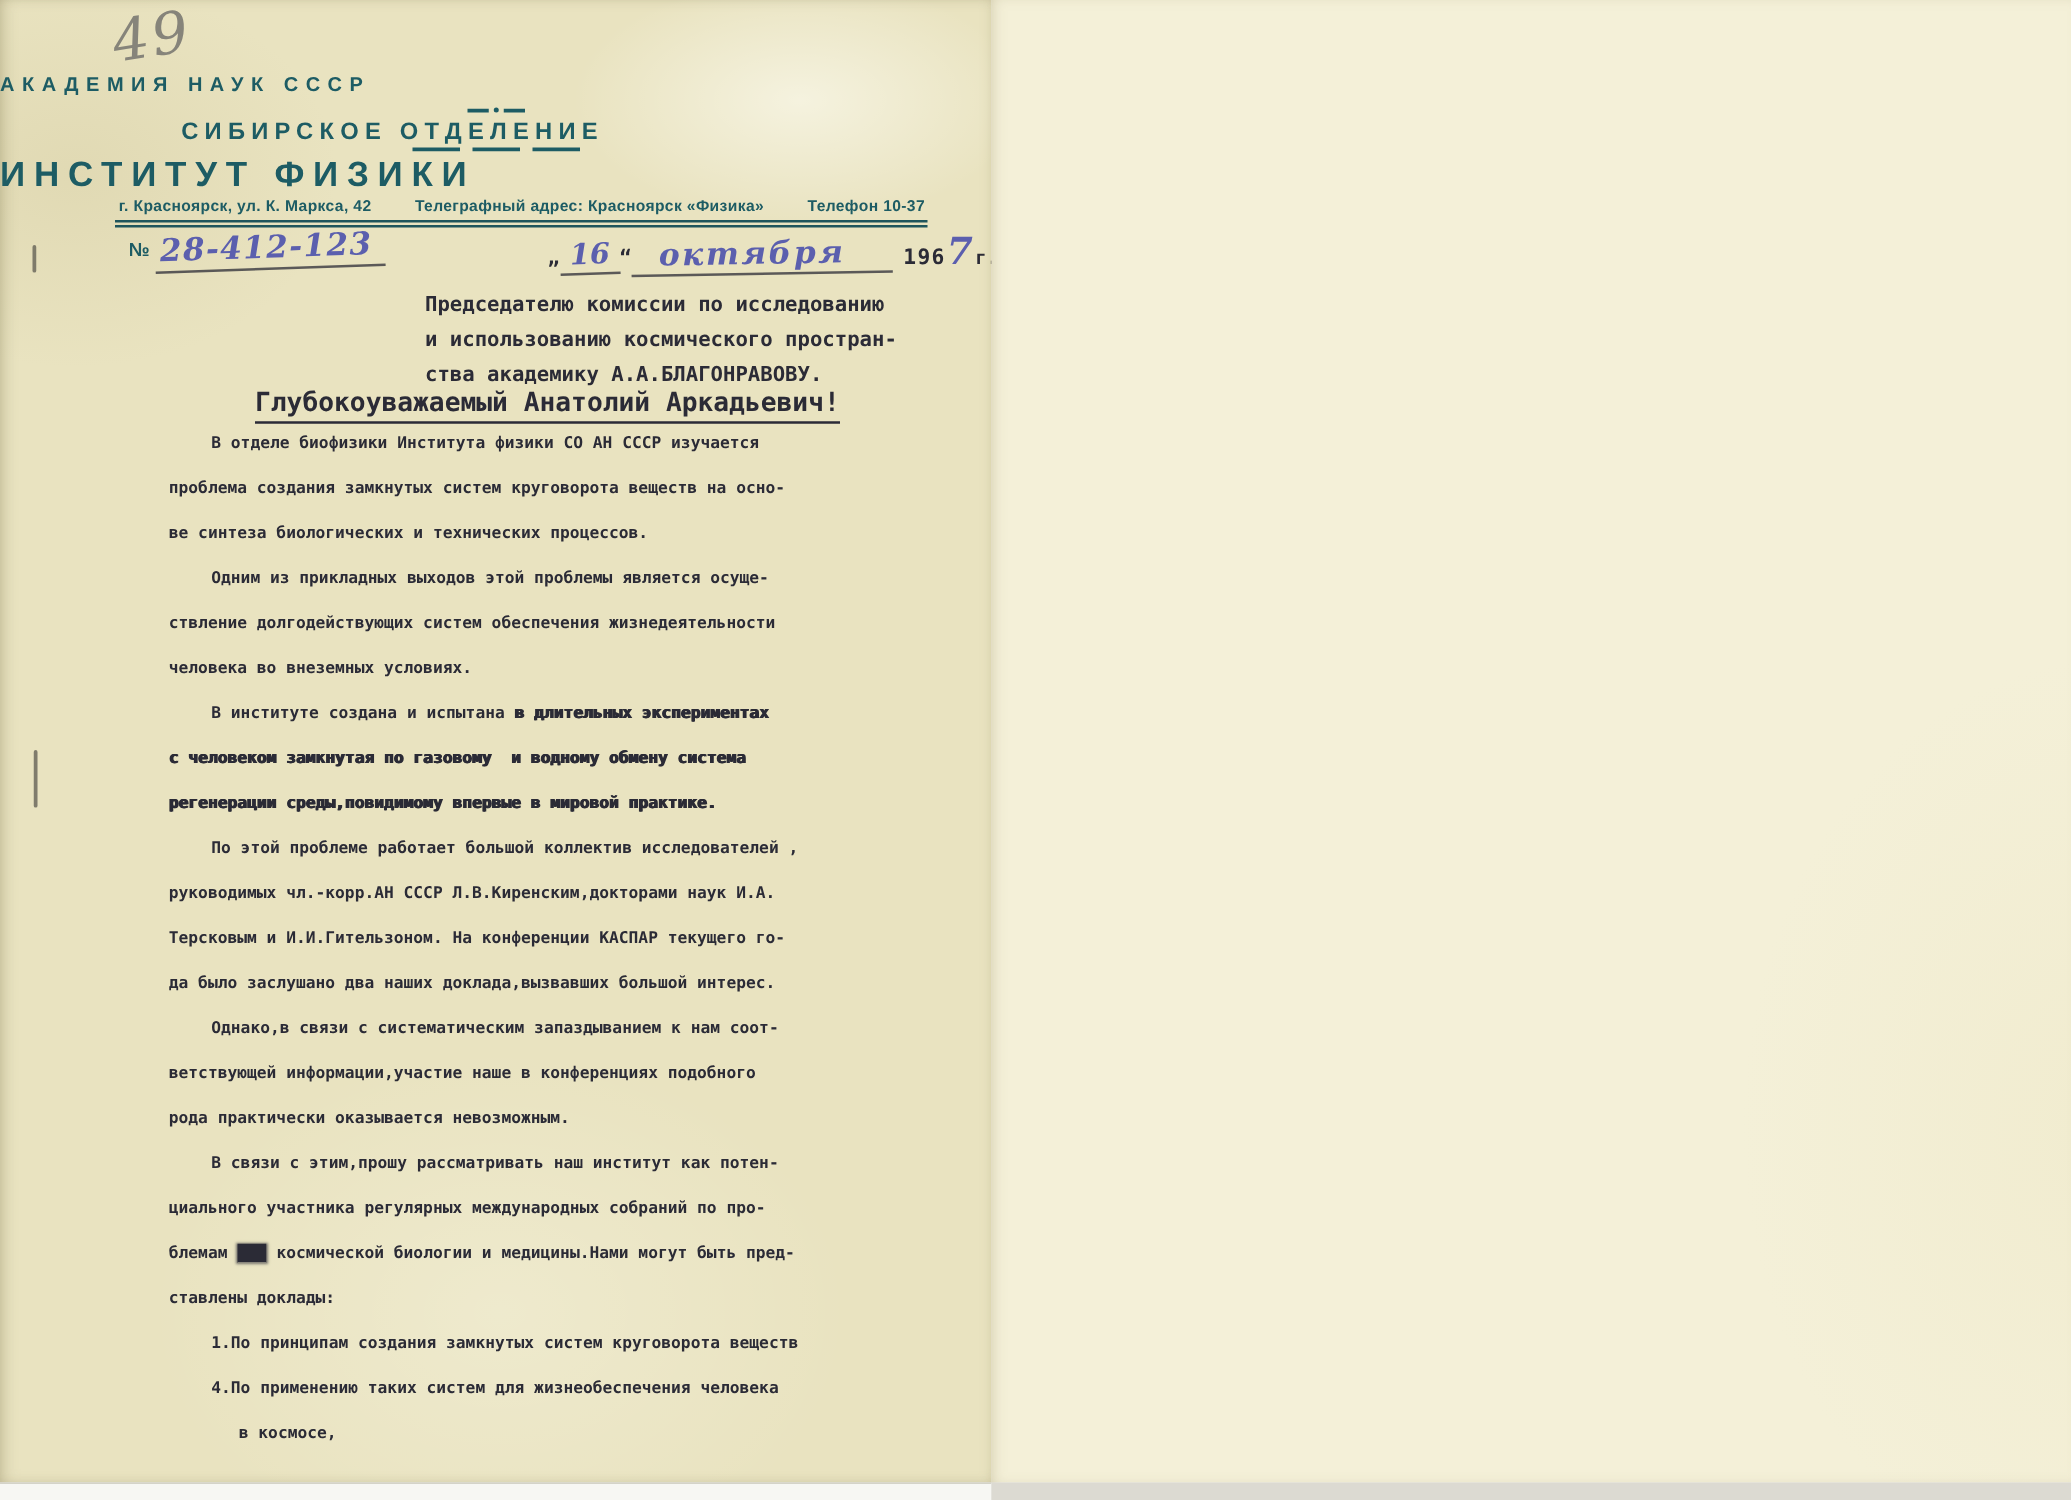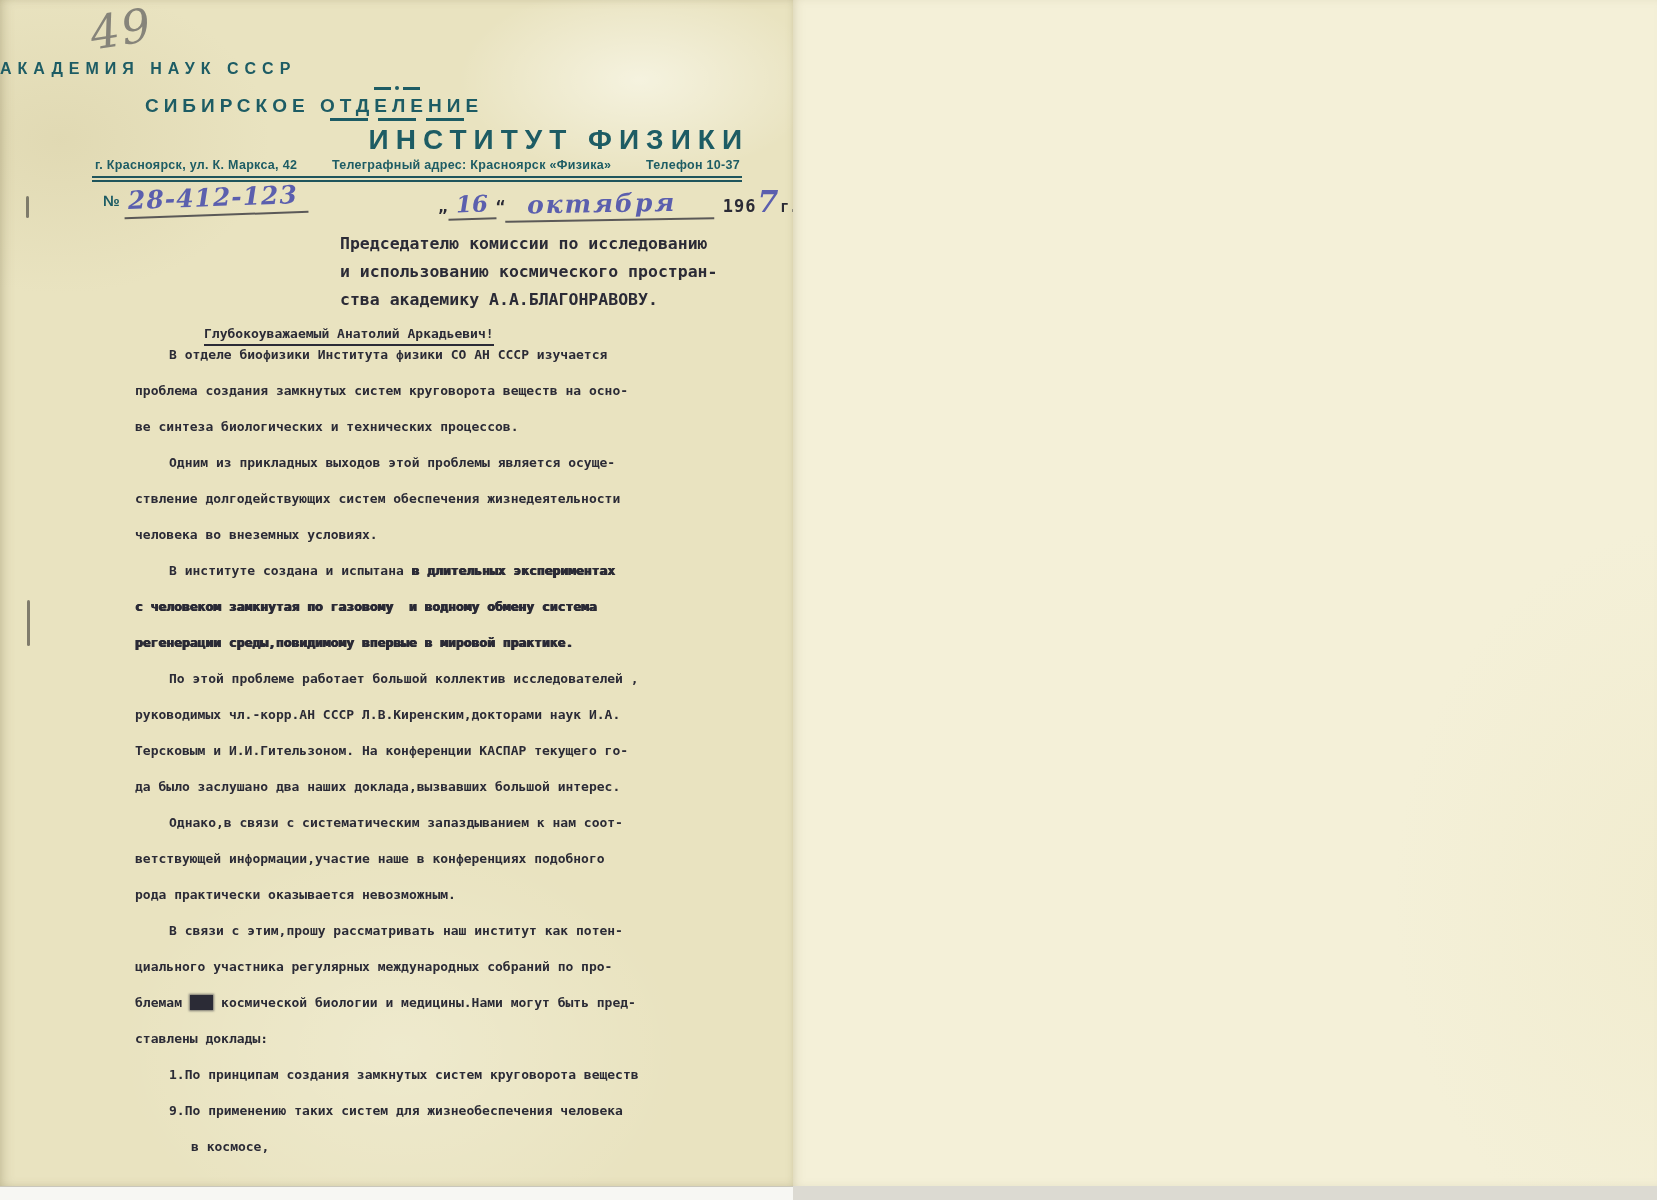--- a/index.html
+++ b/index.html
@@ -35,21 +35,21 @@
 
   
   .tw   { font-family:"DejaVu Sans Mono", monospace; font-weight:bold; color:#2b2b36; }
   .teal { color:#1d5c64; font-family:"Liberation Sans", sans-serif; font-weight:bold; }
   .hand { font-family:"DejaVu Serif", serif; font-style:italic; color:#5b5fae; font-weight:bold; }
   .pencil { font-family:"DejaVu Serif", serif; font-style:italic; color:#86847a; }
 
   
   .lh-org   { position:absolute; left:0; top:60px;  width:793px; text-align:left; font-size:16px; letter-spacing:6px; }
   .lh-branch{ position:absolute; left:0; top:95px;  width:628px; text-align:center; font-size:19px; letter-spacing:5px; }
-  .lh-inst  { position:absolute; left:0; top:124px; width:749px; text-align:right; font-size:28px; letter-spacing:7px; }
+  .lh-inst  { position:absolute; left:0; top:124px; width:749px; text-align:left; font-size:28px; letter-spacing:7px; }
   .div1 { position:absolute; left:0; top:86px; width:793px; display:flex; justify-content:center; align-items:center; gap:4px; }
   .div1 i { display:block; width:17px; height:3px; background:#1d5c64; }
   .div1 b { display:block; width:4px;  height:4px; background:#1d5c64; border-radius:50%; }
   .div2 { position:absolute; left:0; top:118px; width:793px; display:flex; justify-content:center; gap:10px; }
   .div2 i { display:block; width:38px; height:3px; background:#1d5c64; }
   .lh-row { position:absolute; left:95px; top:158px; width:645px; display:flex; justify-content:space-between; font-size:12.5px; letter-spacing:0.3px; }
   .lh-rule { position:absolute; left:92px; top:176px; width:650px; height:6px;
              border-top:2px solid #1f555c; border-bottom:2px solid #1f555c; }
 
   
@@ -60,22 +60,22 @@
   .date-q    { font-size:16px; color:#2b2b36; font-weight:bold; font-family:"DejaVu Sans Mono",monospace; }
   .date-day  { font-size:23px; border-bottom:2px solid rgba(43,43,54,0.75); padding:0 8px 1px 8px; transform:rotate(-2deg); }
   .date-month{ font-size:25px; border-bottom:2px solid rgba(43,43,54,0.75); padding:0 38px 1px 22px; transform:rotate(-1deg); letter-spacing:2px;}
   .date-year { font-size:17px; letter-spacing:1px; margin-left:8px; }
   .date-d7   { font-size:30px; margin-left:1px; }
   .date-g    { font-size:15px; margin-left:2px; }
 
   
   .addressee { position:absolute; left:340px; top:234px; font-size:16.5px; }
   .addressee div { height:28px; white-space:pre; }
-  .salutation{ position:absolute; left:204px; top:310px; font-size:13px;
-               border-bottom:2px solid #2b2b36; padding-bottom:3px; white-space:pre;margin-top:16px; }
+  .salutation{ position:absolute; left:204px; top:310px; font-size:21px;
+               border-bottom:2px solid #2b2b36; padding-bottom:3px; white-space:pre; }
   .body1 { position:absolute; left:135px; top:347px; font-size:13px; }
   .body1 .tline { height:36px; }
   .tline { white-space:pre; }
   .ind1 { padding-left:34px; }
   .ind2 { padding-left:56px; }
   .emph { text-shadow:0.7px 0 currentColor, -0.4px 0 currentColor; }
   .redact { color:transparent; background:#2b2b36; box-shadow:0 0 2px 1px rgba(43,43,54,0.6); }
 
   .archive-num { position:absolute; left:90px; top:2px; font-size:46px; transform:rotate(-9deg); letter-spacing:2px; }
 </style>
@@ -147,21 +147,21 @@
         <div class="tline"><span>Терсковым и И.И.Гительзоном. На конференции КАСПАР текущего го-</span></div>
         <div class="tline"><span>да было заслушано два наших доклада,вызвавших большой интерес.</span></div>
         <div class="tline ind1"><span>Однако,в связи с систематическим запаздыванием к нам соот-</span></div>
         <div class="tline"><span>ветствующей информации,участие наше в конференциях подобного</span></div>
         <div class="tline"><span>рода практически оказывается невозможным.</span></div>
         <div class="tline ind1"><span>В связи с этим,прошу рассматривать наш институт как потен-</span></div>
         <div class="tline"><span>циального участника регулярных международных собраний по про-</span></div>
         <div class="tline"><span>блемам </span><span class="redact">ина</span><span> космической биологии и медицины.Нами могут быть пред-</span></div>
         <div class="tline"><span>ставлены доклады:</span></div>
         <div class="tline ind1"><span>1.По принципам создания замкнутых систем круговорота веществ</span></div>
-        <div class="tline ind1"><span>9.По применению таких систем для жизнеобеспечения человека</span></div>
+        <div class="tline ind1"><span>4.По применению таких систем для жизнеобеспечения человека</span></div>
         <div class="tline ind2"><span>в космосе,</span></div>
       </div>
   </div>
 
   <div class="page-right">
     
 
     
 
     

